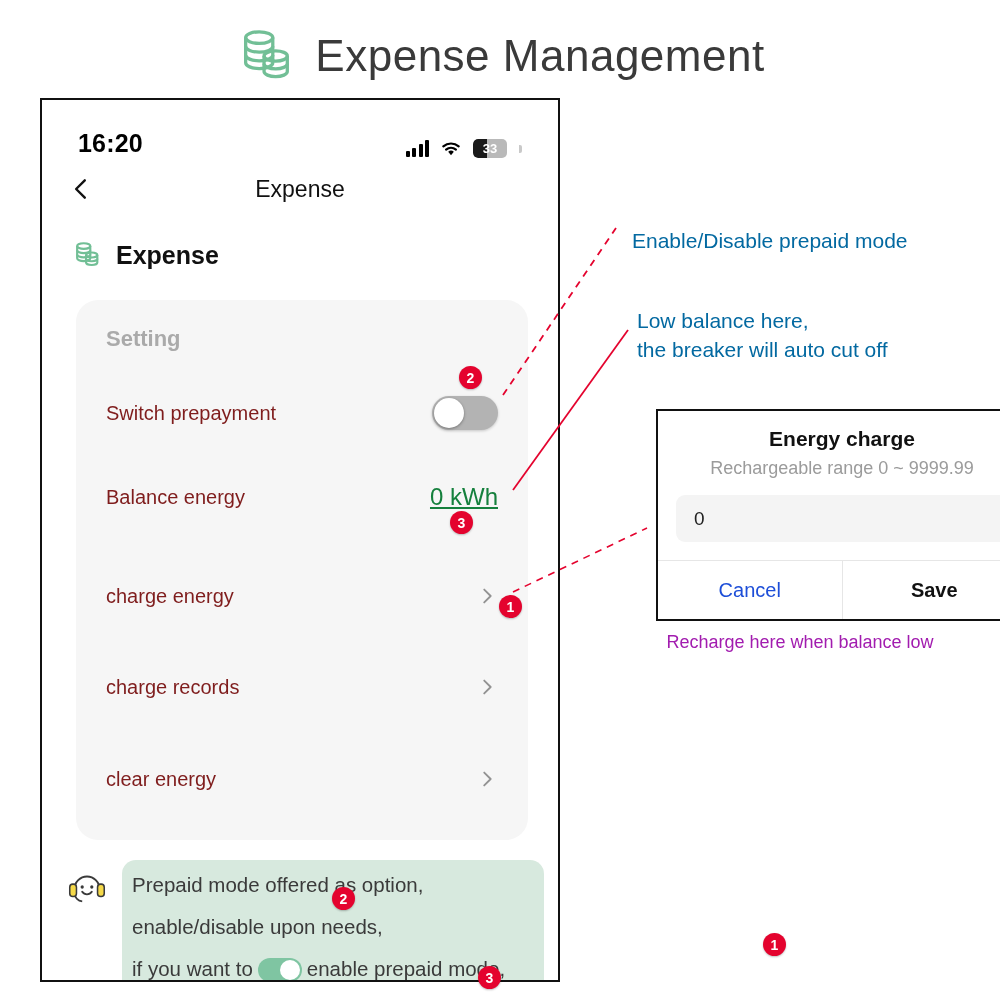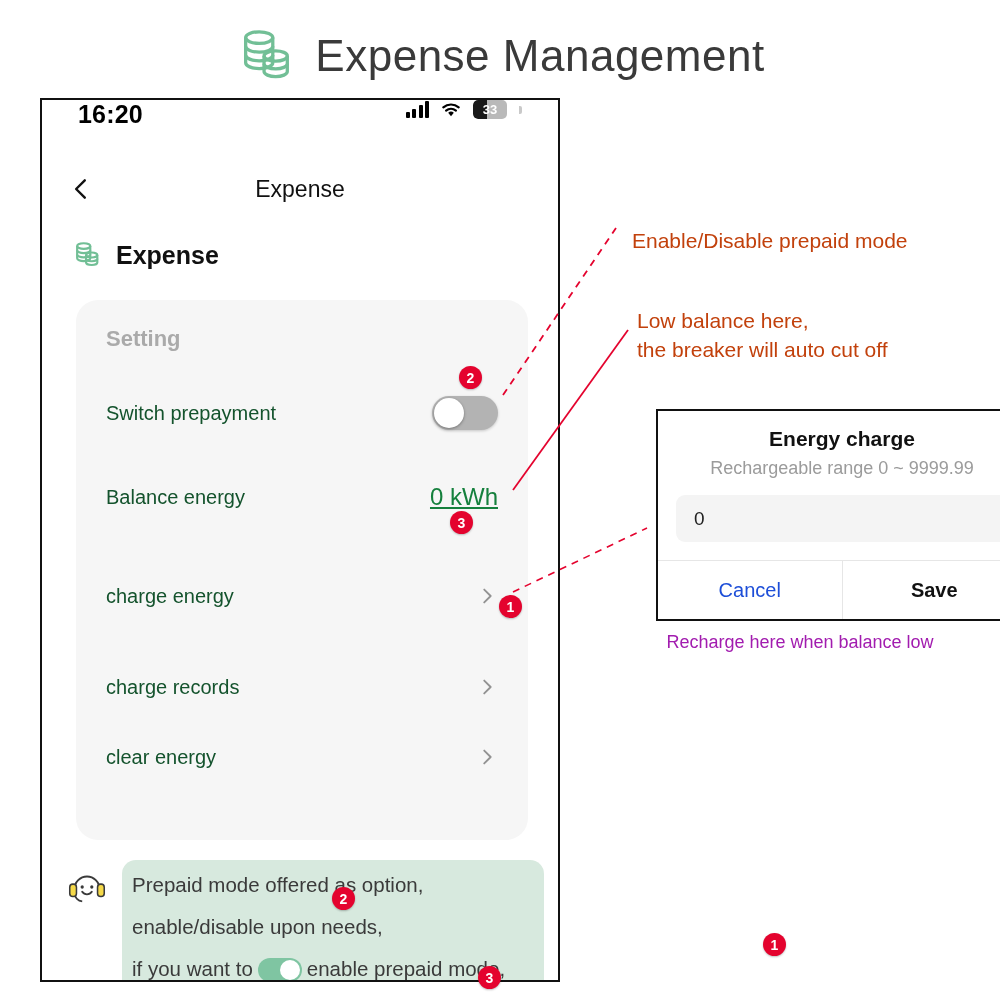--- a/index.html
+++ b/index.html
@@ -25,21 +25,21 @@
   }
 
   
   .phone{
     position:absolute;left:40px;top:98px;width:520px;height:884px;
     background:#ffffff;border:2px solid #111;box-sizing:border-box;
     overflow:hidden;
   }
   .statusbar{
     position:absolute;left:0;top:0;width:100%;height:58px;
-    display:flex;align-items:flex-start;justify-content:space-between;
+    display:flex;align-items:flex-end;justify-content:space-between;
     padding:0 36px;box-sizing:border-box;
   }
   .clock{font-size:25px;font-weight:700;letter-spacing:.2px;color:#000;}
   .status-icons{display:flex;align-items:center;gap:11px;}
   .bars{display:flex;align-items:flex-end;gap:2.5px;height:17px;}
   .bars i{display:block;width:4px;background:#000;border-radius:1px;}
   .bars i:nth-child(1){height:6px;}
   .bars i:nth-child(2){height:9px;}
   .bars i:nth-child(3){height:13px;}
   .bars i:nth-child(4){height:17px;}
@@ -73,21 +73,21 @@
     position:absolute;left:34px;top:200px;width:452px;height:540px;
     background:#f6f6f6;border-radius:22px;
   }
   .card-label{
     position:absolute;left:30px;top:26px;font-size:22px;color:#aaaaaa;font-weight:bold;
   }
   .row{
     position:absolute;left:30px;width:392px;height:54px;
     display:flex;align-items:center;justify-content:space-between;
   }
-  .row-label{font-size:20px;color:#14532d;}
+  .row-label{font-size:20px;color:#7f1d1d;}
   .row-value{font-size:24px;color:#15803d;text-decoration:underline;}
   .chev{width:22px;height:22px;opacity:.62;}
 
   .toggle{
     width:66px;height:34px;border-radius:17px;background:#b3b3b3;
     position:relative;box-shadow:0 1px 3px rgba(0,0,0,.2);cursor:pointer;
   }
   .toggle .knob{
     position:absolute;top:2px;left:2px;width:30px;height:30px;border-radius:50%;
     background:#fff;box-shadow:0 1px 3px rgba(0,0,0,.35);
@@ -108,21 +108,21 @@
   .mini-toggle{
     display:inline-block;vertical-align:-6px;
     width:44px;height:24px;border-radius:12px;background:#7fc5a2;position:relative;margin:0 5px;
   }
   .mini-toggle .knob{
     position:absolute;top:2px;right:2px;width:20px;height:20px;border-radius:50%;background:#fff;
   }
 
   
   .anno{
-    position:absolute;font-size:21px;color:#c2410c;line-height:29px;white-space:pre-line;
+    position:absolute;font-size:21px;color:#0369a1;line-height:29px;white-space:pre-line;
   }
   .anno1{left:632px;top:226px;}
   .anno2{left:637px;top:306px;}
   .caption{
     position:absolute;left:612px;top:632px;width:376px;text-align:center;
     font-size:18px;color:#a21caf;
   }
 
   
   .dialog{
@@ -257,21 +257,21 @@
 
       <div class="row" style="top:360px;">
         <span class="row-label">charge records</span>
         <span class="chev">
           <svg viewBox="0 0 24 24" width="22" height="22">
               <path d="M9 5l7 7-7 7" stroke="#555" stroke-width="2" fill="none" stroke-linecap="round" stroke-linejoin="round"></path>
             </svg>
         </span>
       </div>
 
-      <div class="row" style="top:430px;gap:40px;">
+      <div class="row" style="top:452px;gap:40px;">
         <span class="row-label">clear energy</span>
         <span class="chev">
           <svg viewBox="0 0 24 24" width="22" height="22">
               <path d="M9 5l7 7-7 7" stroke="#555" stroke-width="2" fill="none" stroke-linecap="round" stroke-linejoin="round"></path>
             </svg>
         </span>
       </div>
     </div>
 
     <div class="tip">

